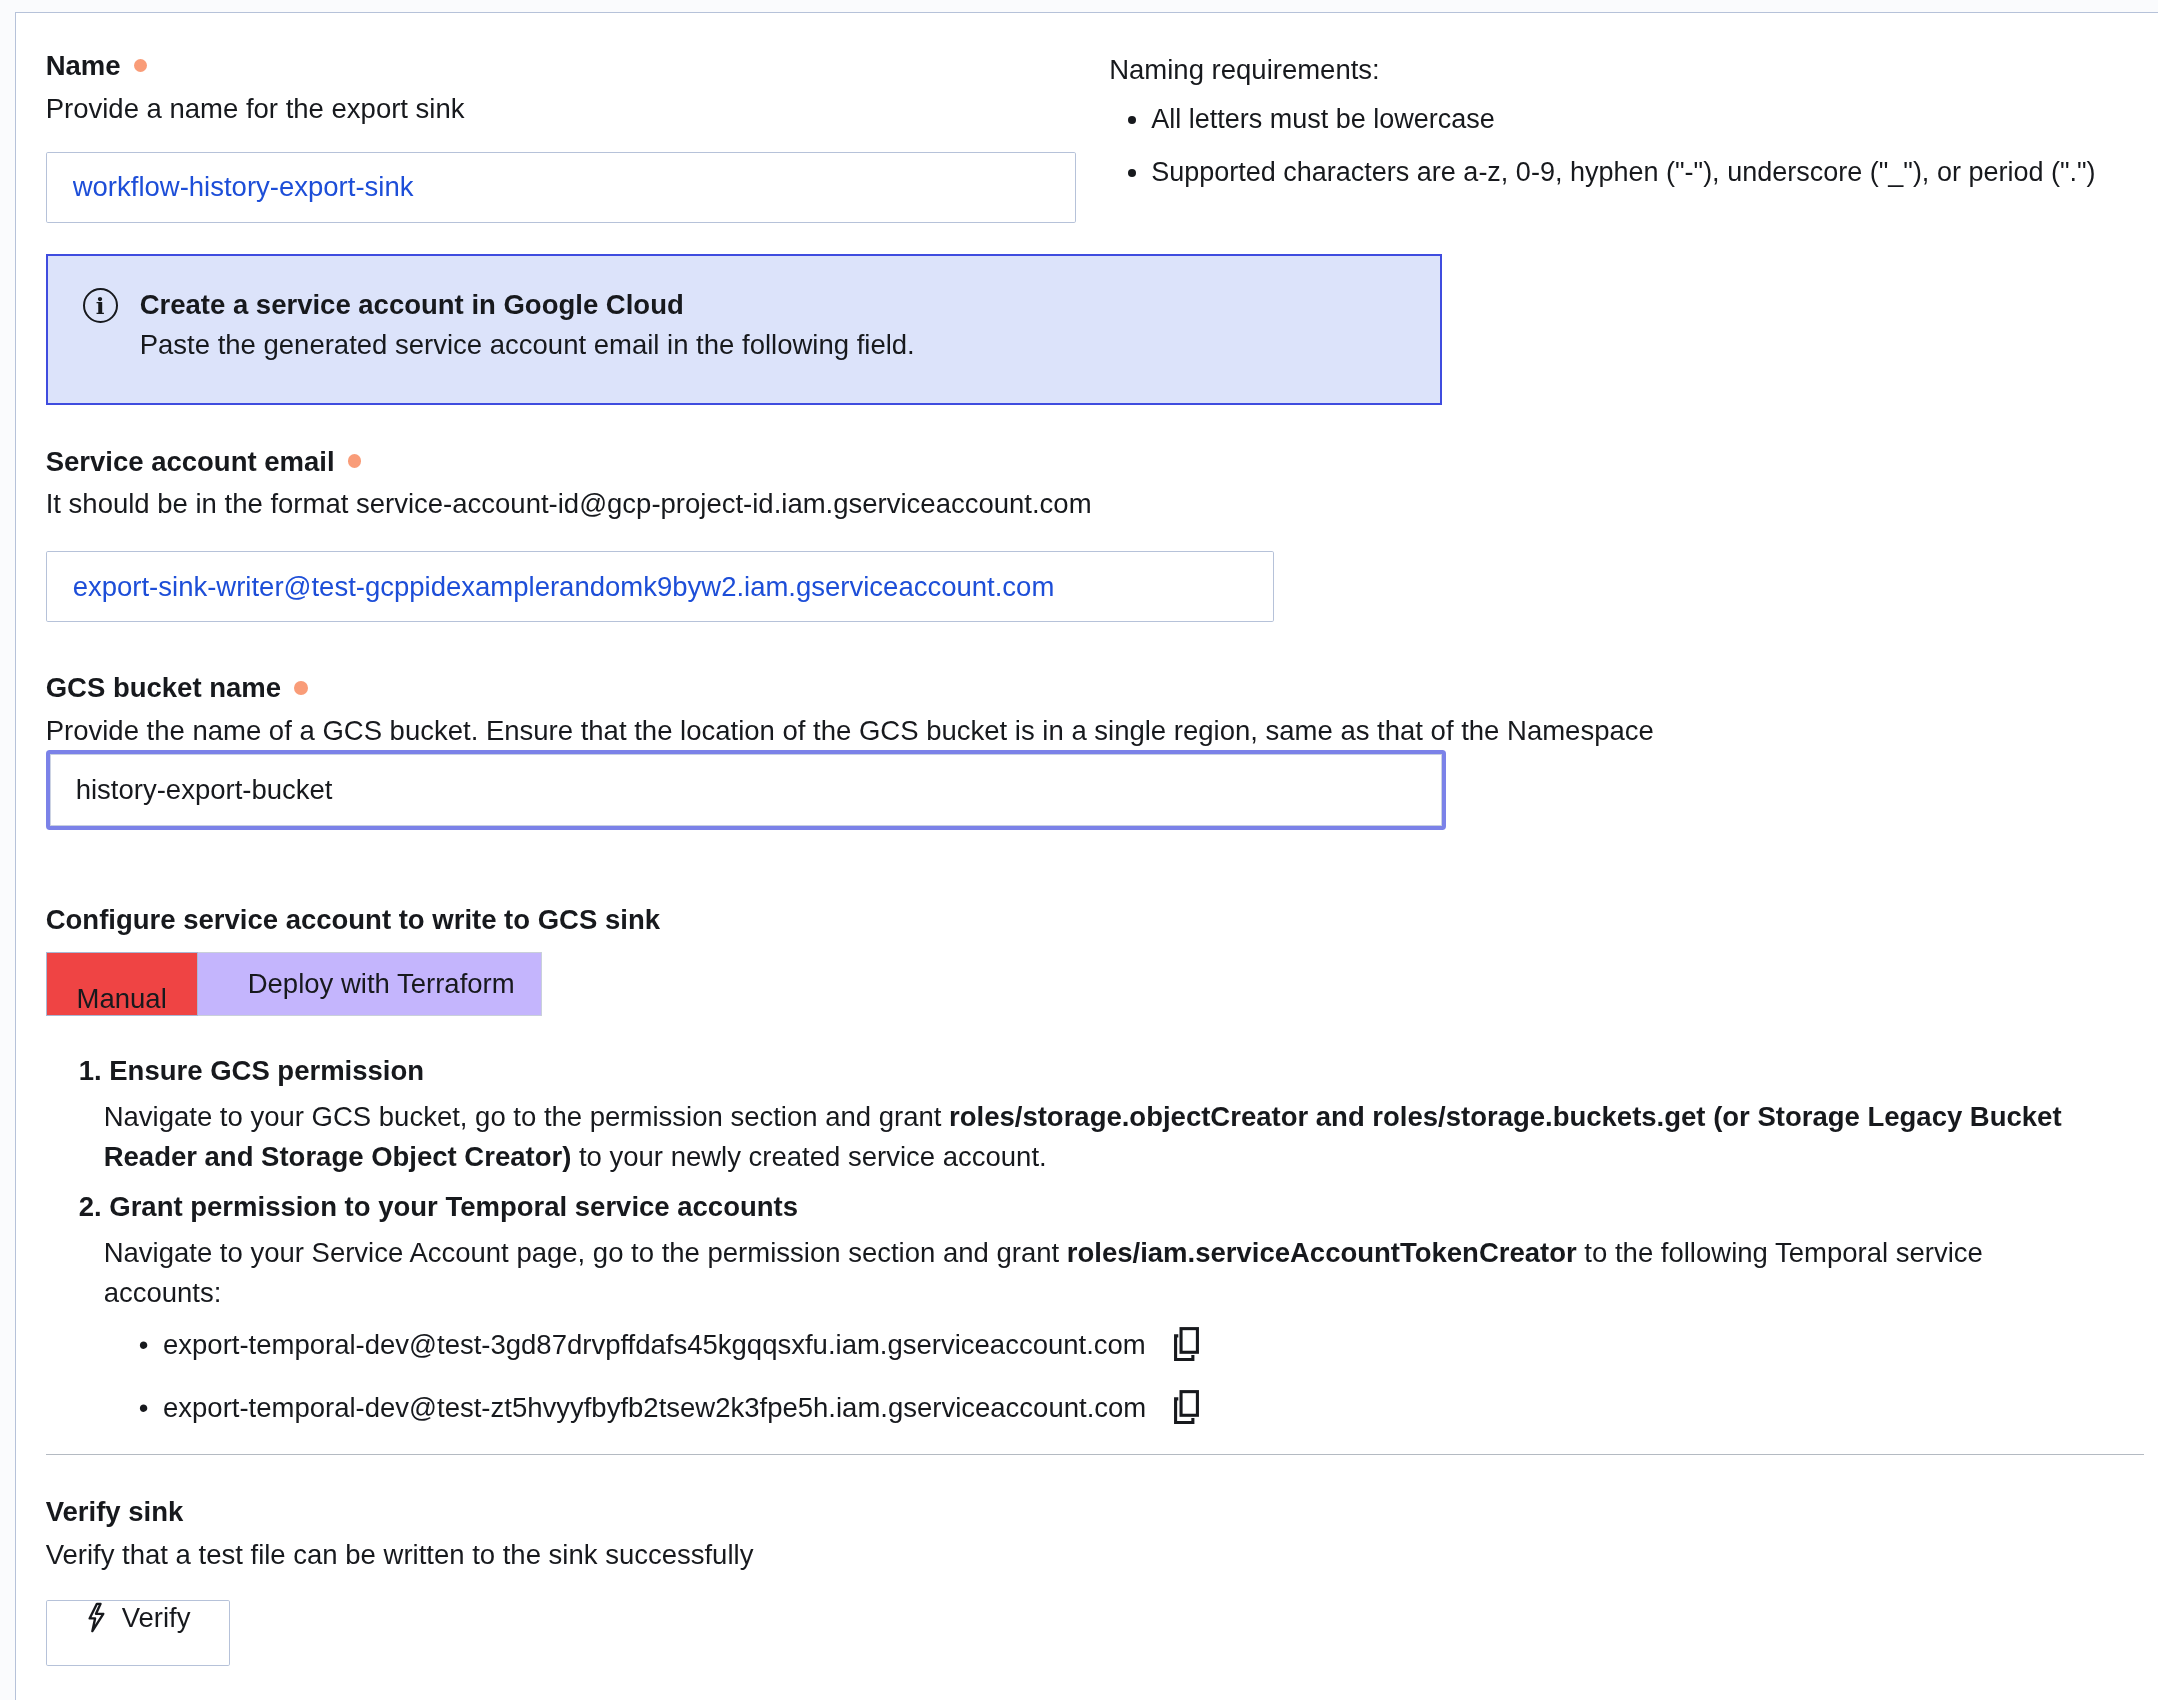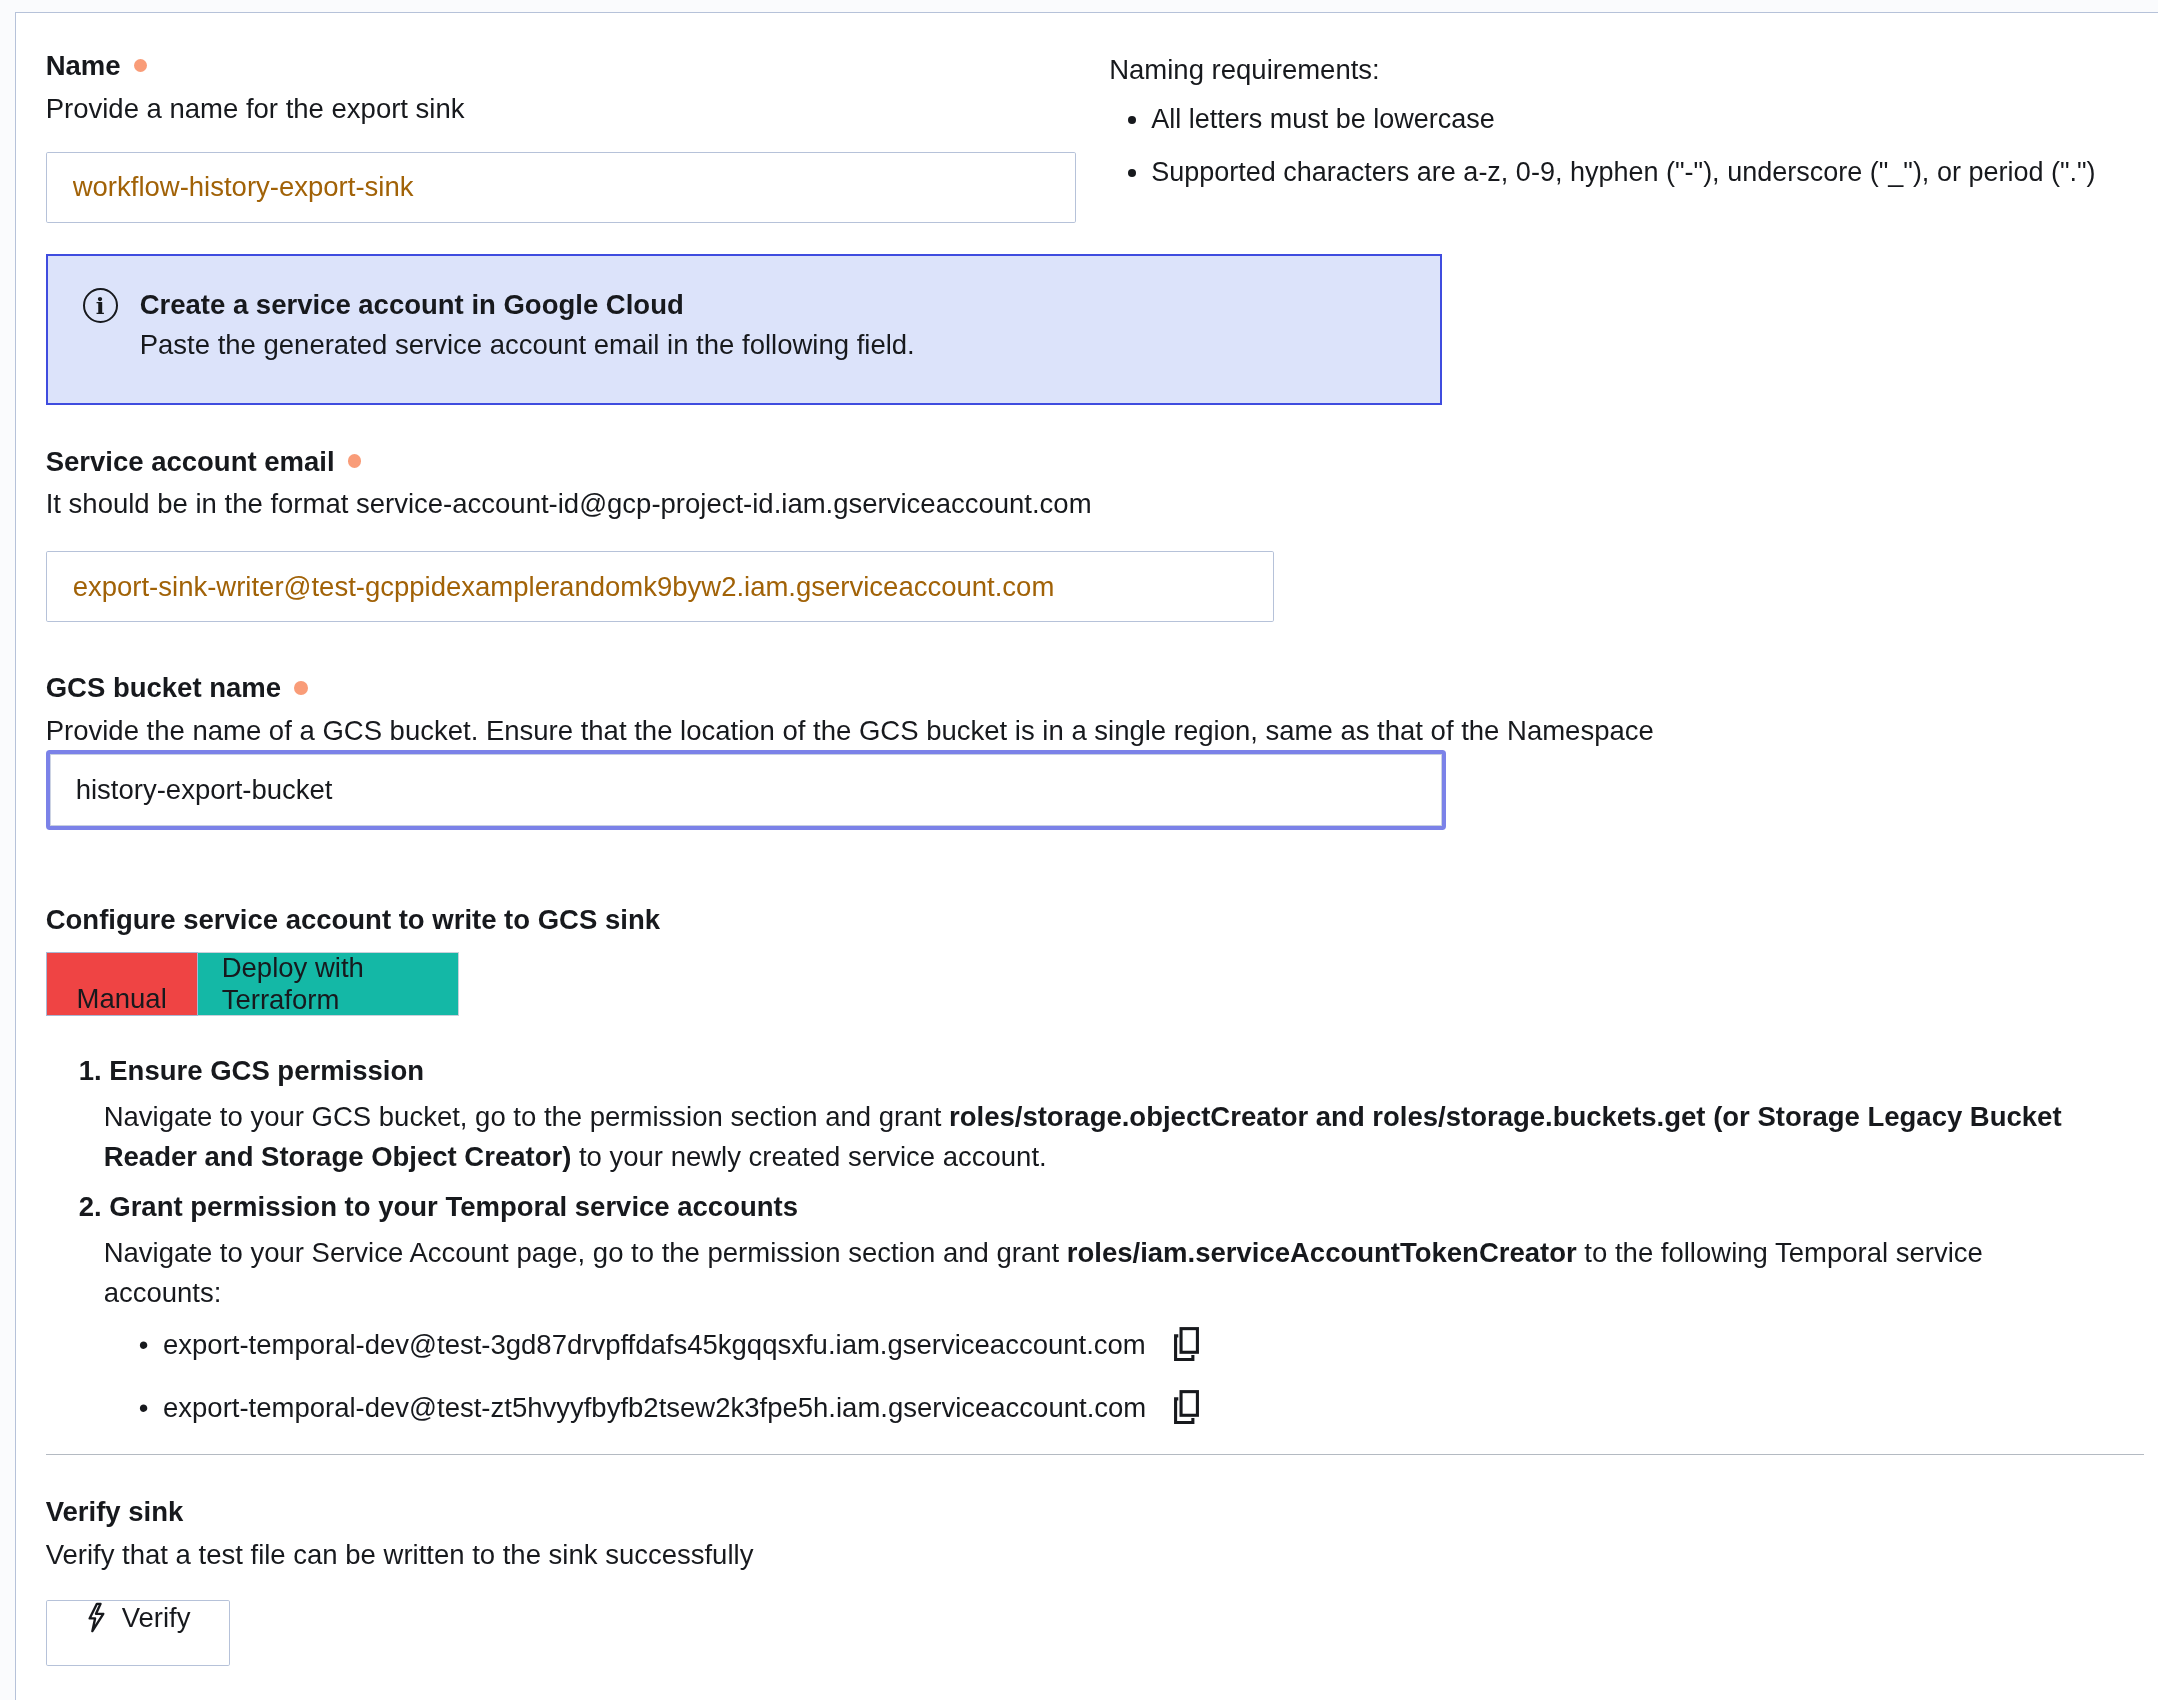--- a/index.html
+++ b/index.html
@@ -23,21 +23,21 @@
   .req-dot { display: inline-block; width: 13.8px; height: 13.8px; border-radius: 50%; background: #f99c78; margin-left: 13px; }
   .desc { font-size: 27.5px; line-height: 39px; margin-top: 3.7px; }
   .text-input {
     display: block;
     height: 71px;
     border: 1.8px solid #b6c2d9;
     border-radius: 1.8px;
     background: #fff;
     font-family: "Liberation Sans", sans-serif;
     font-size: 27.5px;
-    color: #a16207;
+    color: #1d4ed8;
     padding: 0 26px;
     outline: none;
   }
   
   .top-row { display: flex; }
   .col-name { width: 1047px; }
   .col-name .text-input { width: 1030px; margin-top: 24px; }
   .col-req { margin-left: 16.5px; padding-top: 3.7px; width: 1065px; }
   .col-req .req-title { font-size: 27.5px; line-height: 39px; }
   .col-req ul { margin: 11px 0 0 0; padding-left: 42px; }
@@ -81,21 +81,21 @@
   .gcs-input-wrap input {
     border: none; outline: none; width: 100%;
     font-family: "Liberation Sans", sans-serif;
     font-size: 27.5px; color: #17191d; background: transparent;
   }
   .configure-title { margin-top: 70px; font-size: 27.5px; font-weight: 700; line-height: 39px; }
   
   .tabs { margin-top: 13px; display: flex; height: 64px; }
   .tab { display: flex; align-items: center; justify-content: center; font-size: 27.5px; cursor: default; }
   .tab-selected { width: 152px; background: #ef4444; border: 1.8px solid #a9b7d3; align-items: flex-end; }
-  .tab-unselected { width: 261px; background: #14b8a6; border: 1.8px solid #c9d0da; border-left: none; padding-left: 24px; }
+  .tab-unselected { width: 344px; background: #c4b5fd; border: 1.8px solid #c9d0da; border-left: none; padding-left: 24px; }
   
   .steps { margin-top: 35px; margin-left: 33px; }
   .step-title { font-size: 27.5px; font-weight: 700; line-height: 39px; margin-top: 9.2px; }
   .step-title:first-child { margin-top: 0; }
   .step-body { margin: 7.3px 0 0 25px; width: 1988px; font-size: 27.5px; line-height: 40px; }
   .step-body b { font-weight: 700; }
   
   .sa-list { margin-top: 13px; margin-left: 93px; }
   .sa-row { display: flex; align-items: center; margin-bottom: 24px; height: 39px; }
   .sa-bullet { font-size: 27.5px; margin-right: 14.7px; }

